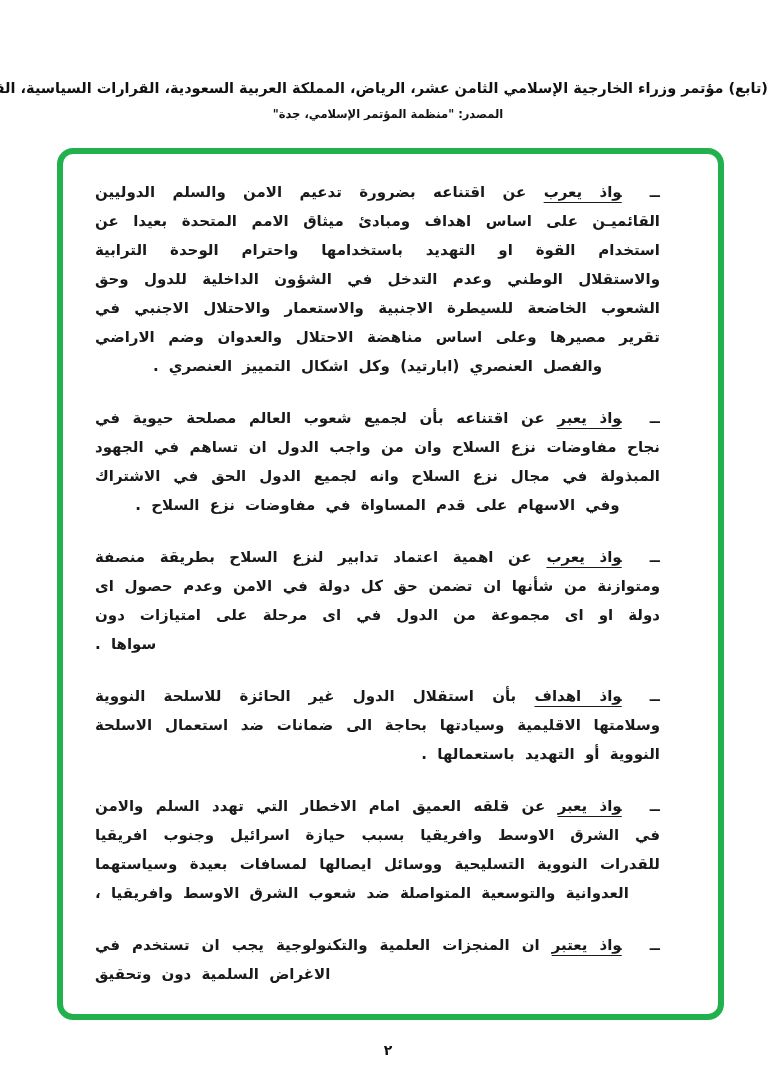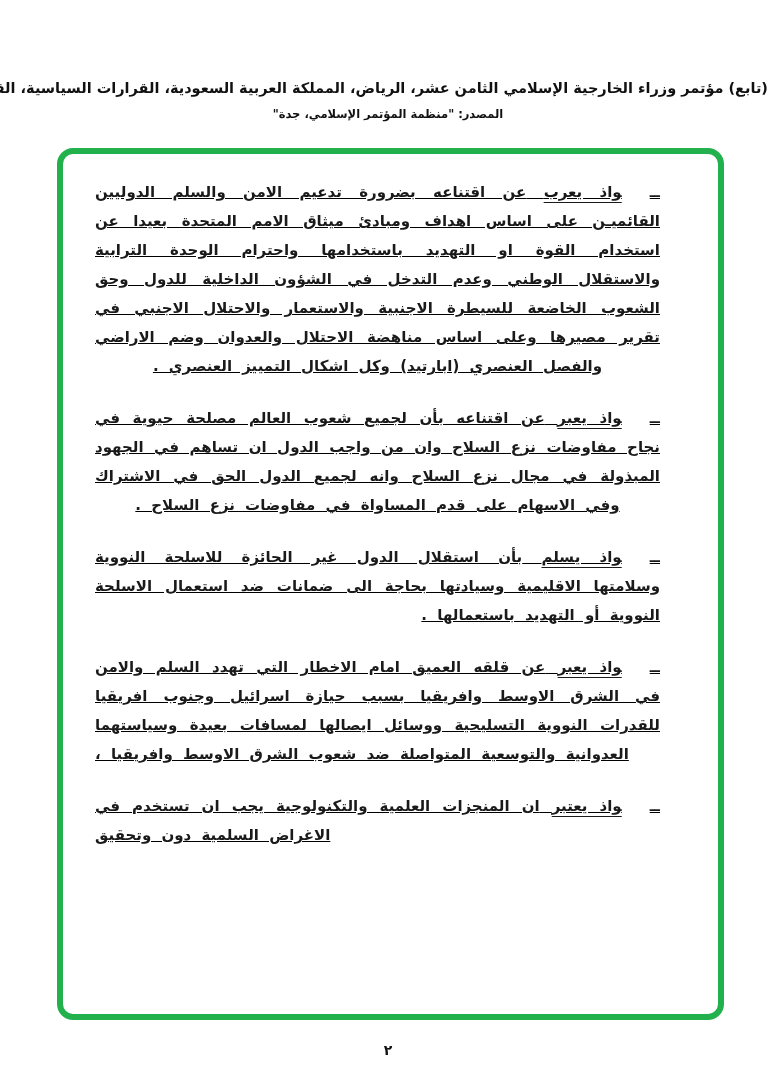--- a/index.html
+++ b/index.html
@@ -46,21 +46,20 @@
   .green-box {
     position: absolute;
     top: 148px;
     left: 57px;
     width: 667px;
     height: 872px;
     box-sizing: border-box;
     border: 6px solid #22b14c;
     border-radius: 16px;
     background: #ffffff;
-    text-decoration: underline;
   }
   .box-content {
     direction: rtl;
     padding: 24px 58px 0 32px;
     color: #1a1a1a;
   }
   .box-content p {
     margin: 0 0 23px 0;
     font-size: 15px;
     line-height: 29px;
@@ -103,22 +102,23 @@
 
   <div class="header-line2">المصدر:  "منظمة المؤتمر الإسلامي، جدة"</div>
 
   <div class="green-box" style="border-color: rgb(34, 177, 76);">
     <div class="box-content">
 
       <p class="p1"><span class="bullet">ــ</span><span class="lead">واذ يعرب</span> <span>عن اقتناعه بضرورة تدعيم الامن والسلم الدوليين القائميـن على اساس اهداف ومبادئ ميثاق الامم المتحدة بعيدا عن استخدام القوة او التهديد باستخدامها واحترام الوحدة الترابية والاستقلال الوطني وعدم التدخل في الشؤون الداخلية للدول وحق الشعوب الخاضعة للسيطرة الاجنبية والاستعمار والاحتلال الاجنبي في تقرير مصيرها وعلى اساس مناهضة الاحتلال والعدوان وضم الاراضي والفصل العنصري (ابارتيد) وكل اشكال التمييز العنصري .</span></p>
 
       <p class="p2"><span class="bullet">ــ</span><span class="lead">واذ يعبر</span> <span>عن اقتناعه بأن لجميع شعوب العالم مصلحة حيوية في نجاح مفاوضات نزع السلاح وان من واجب الدول ان تساهم في الجهود المبذولة في مجال نزع السلاح وانه لجميع الدول الحق في الاشتراك وفي الاسهام على قدم المساواة في مفاوضات نزع السلاح .</span></p>
 
+      <p class="p3"><span class="bullet">ــ</span><span class="lead">واذ يعرب</span> <span>عن اهمية اعتماد تدابير لنزع السلاح بطريقة منصفة ومتوازنة من شأنها ان تضمن حق كل دولة في الامن وعدم حصول اى دولة او اى مجموعة من الدول في اى مرحلة على امتيازات دون سواها .</span></p>
 
-      <p class="p4"><span class="bullet">ــ</span><span class="lead">واذ يسلم</span> <span>بأن استقلال الدول غير الحائزة للاسلحة النووية وسلامتها الاقليمية وسيادتها بحاجة الى ضمانات ضد استعمال الاسلحة النووية أو التهديد باستعمالها .</span></p>
+      <p class="p4"><span class="bullet">ــ</span><span class="lead">واذ اهداف</span> <span>بأن استقلال الدول غير الحائزة للاسلحة النووية وسلامتها الاقليمية وسيادتها بحاجة الى ضمانات ضد استعمال الاسلحة النووية أو التهديد باستعمالها .</span></p>
 
 
       <p class="p6"><span class="bullet">ــ</span><span class="lead">واذ يعبر</span> <span>عن قلقه العميق امام الاخطار التي تهدد السلم والامن في الشرق الاوسط وافريقيا بسبب حيازة اسرائيل وجنوب افريقيا للقدرات النووية التسليحية ووسائل ايصالها لمسافات بعيدة وسياستهما العدوانية والتوسعية المتواصلة ضد شعوب الشرق الاوسط وافريقيا ،</span></p>
 
       <p class="p7"><span class="bullet">ــ</span><span class="lead">واذ يعتبر</span> <span>ان المنجزات العلمية والتكنولوجية يجب ان تستخدم في الاغراض السلمية دون وتحقيق</span></p>
 
     </div>
   </div>
 
   <div class="page-number">٢</div>

